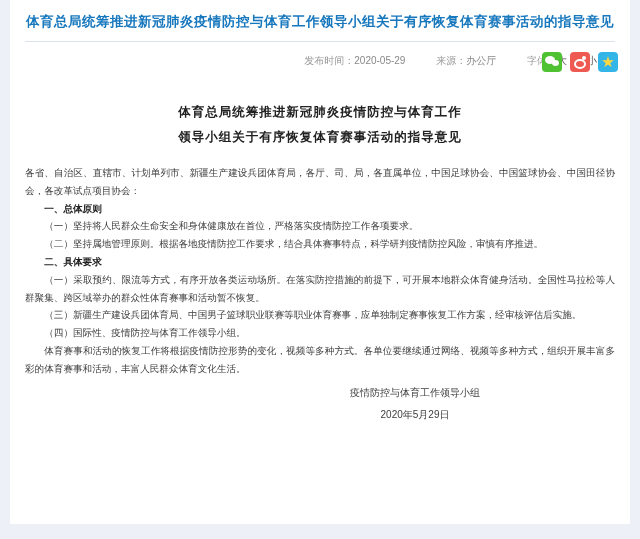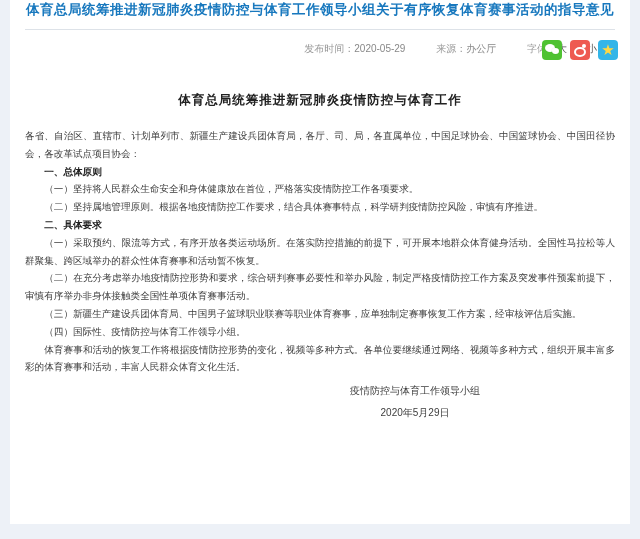--- a/index.html
+++ b/index.html
@@ -10,20 +10,21 @@
     font-family:"Liberation Sans","DejaVu Sans",sans-serif;
     overflow:hidden;
   }
   .card {
     position:relative;
     margin:0 10px;
     height:524px;
     background:#ffffff;
   }
   .page-title {
+    padding-top:12px;
     text-align:center;
     font-size:13.5px;
     font-weight:bold;
     line-height:20px;
     letter-spacing:0.5px;
   }
   .divider {
     margin:9px 15px 0 15px;
     border-bottom:1px solid #dde2e8;
     height:0;
@@ -134,30 +135,30 @@
     </div>
     <div class="share-bar">
         <span class="share-icon icon-wechat" style="background: rgb(79, 194, 50);"></span>
         <span class="share-icon icon-weibo" style="background: rgb(238, 90, 81);"></span>
         <span class="share-icon icon-qzone" style="background: rgb(51, 181, 232);"></span>
       </div>
   </div>
 
   <div class="doc-title">
     <div>体育总局统筹推进新冠肺炎疫情防控与体育工作</div>
+    <div>领导小组关于有序恢复体育赛事活动的指导意见</div>
   </div>
 
   <div class="doc-body">
       <p class="">各省、自治区、直辖市、计划单列市、新疆生产建设兵团体育局，各厅、司、局，各直属单位，中国足球协会、中国篮球协会、中国田径协会，各改革试点项目协会：</p>
       <p class="indent bold">一、总体原则</p>
       <p class="indent">（一）坚持将人民群众生命安全和身体健康放在首位，严格落实疫情防控工作各项要求。</p>
       <p class="indent">（二）坚持属地管理原则。根据各地疫情防控工作要求，结合具体赛事特点，科学研判疫情防控风险，审慎有序推进。</p>
       <p class="indent bold">二、具体要求</p>
       <p class="indent">（一）采取预约、限流等方式，有序开放各类运动场所。在落实防控措施的前提下，可开展本地群众体育健身活动。全国性马拉松等人群聚集、跨区域举办的群众性体育赛事和活动暂不恢复。</p>
-      <p class="indent">（二）在充分考虑举办地疫情防控形势和要求，综合研判赛事必要性和举办风险，制定严格疫情防控工作方案及突发事件预案前提下，审慎有序举办非身体接触类全国性单项体育赛事活动。</p>
       <p class="indent">（三）新疆生产建设兵团体育局、中国男子篮球职业联赛等职业体育赛事，应单独制定赛事恢复工作方案，经审核评估后实施。</p>
       <p class="indent">（四）国际性、疫情防控与体育工作领导小组。</p>
       <p class="indent">体育赛事和活动的恢复工作将根据疫情防控形势的变化，视频等多种方式。各单位要继续通过网络、视频等多种方式，组织开展丰富多彩的体育赛事和活动，丰富人民群众体育文化生活。</p>
     </div>
 
   <div class="signature">
       <div>疫情防控与体育工作领导小组</div>
       <div>2020年5月29日</div>
     </div>
 

